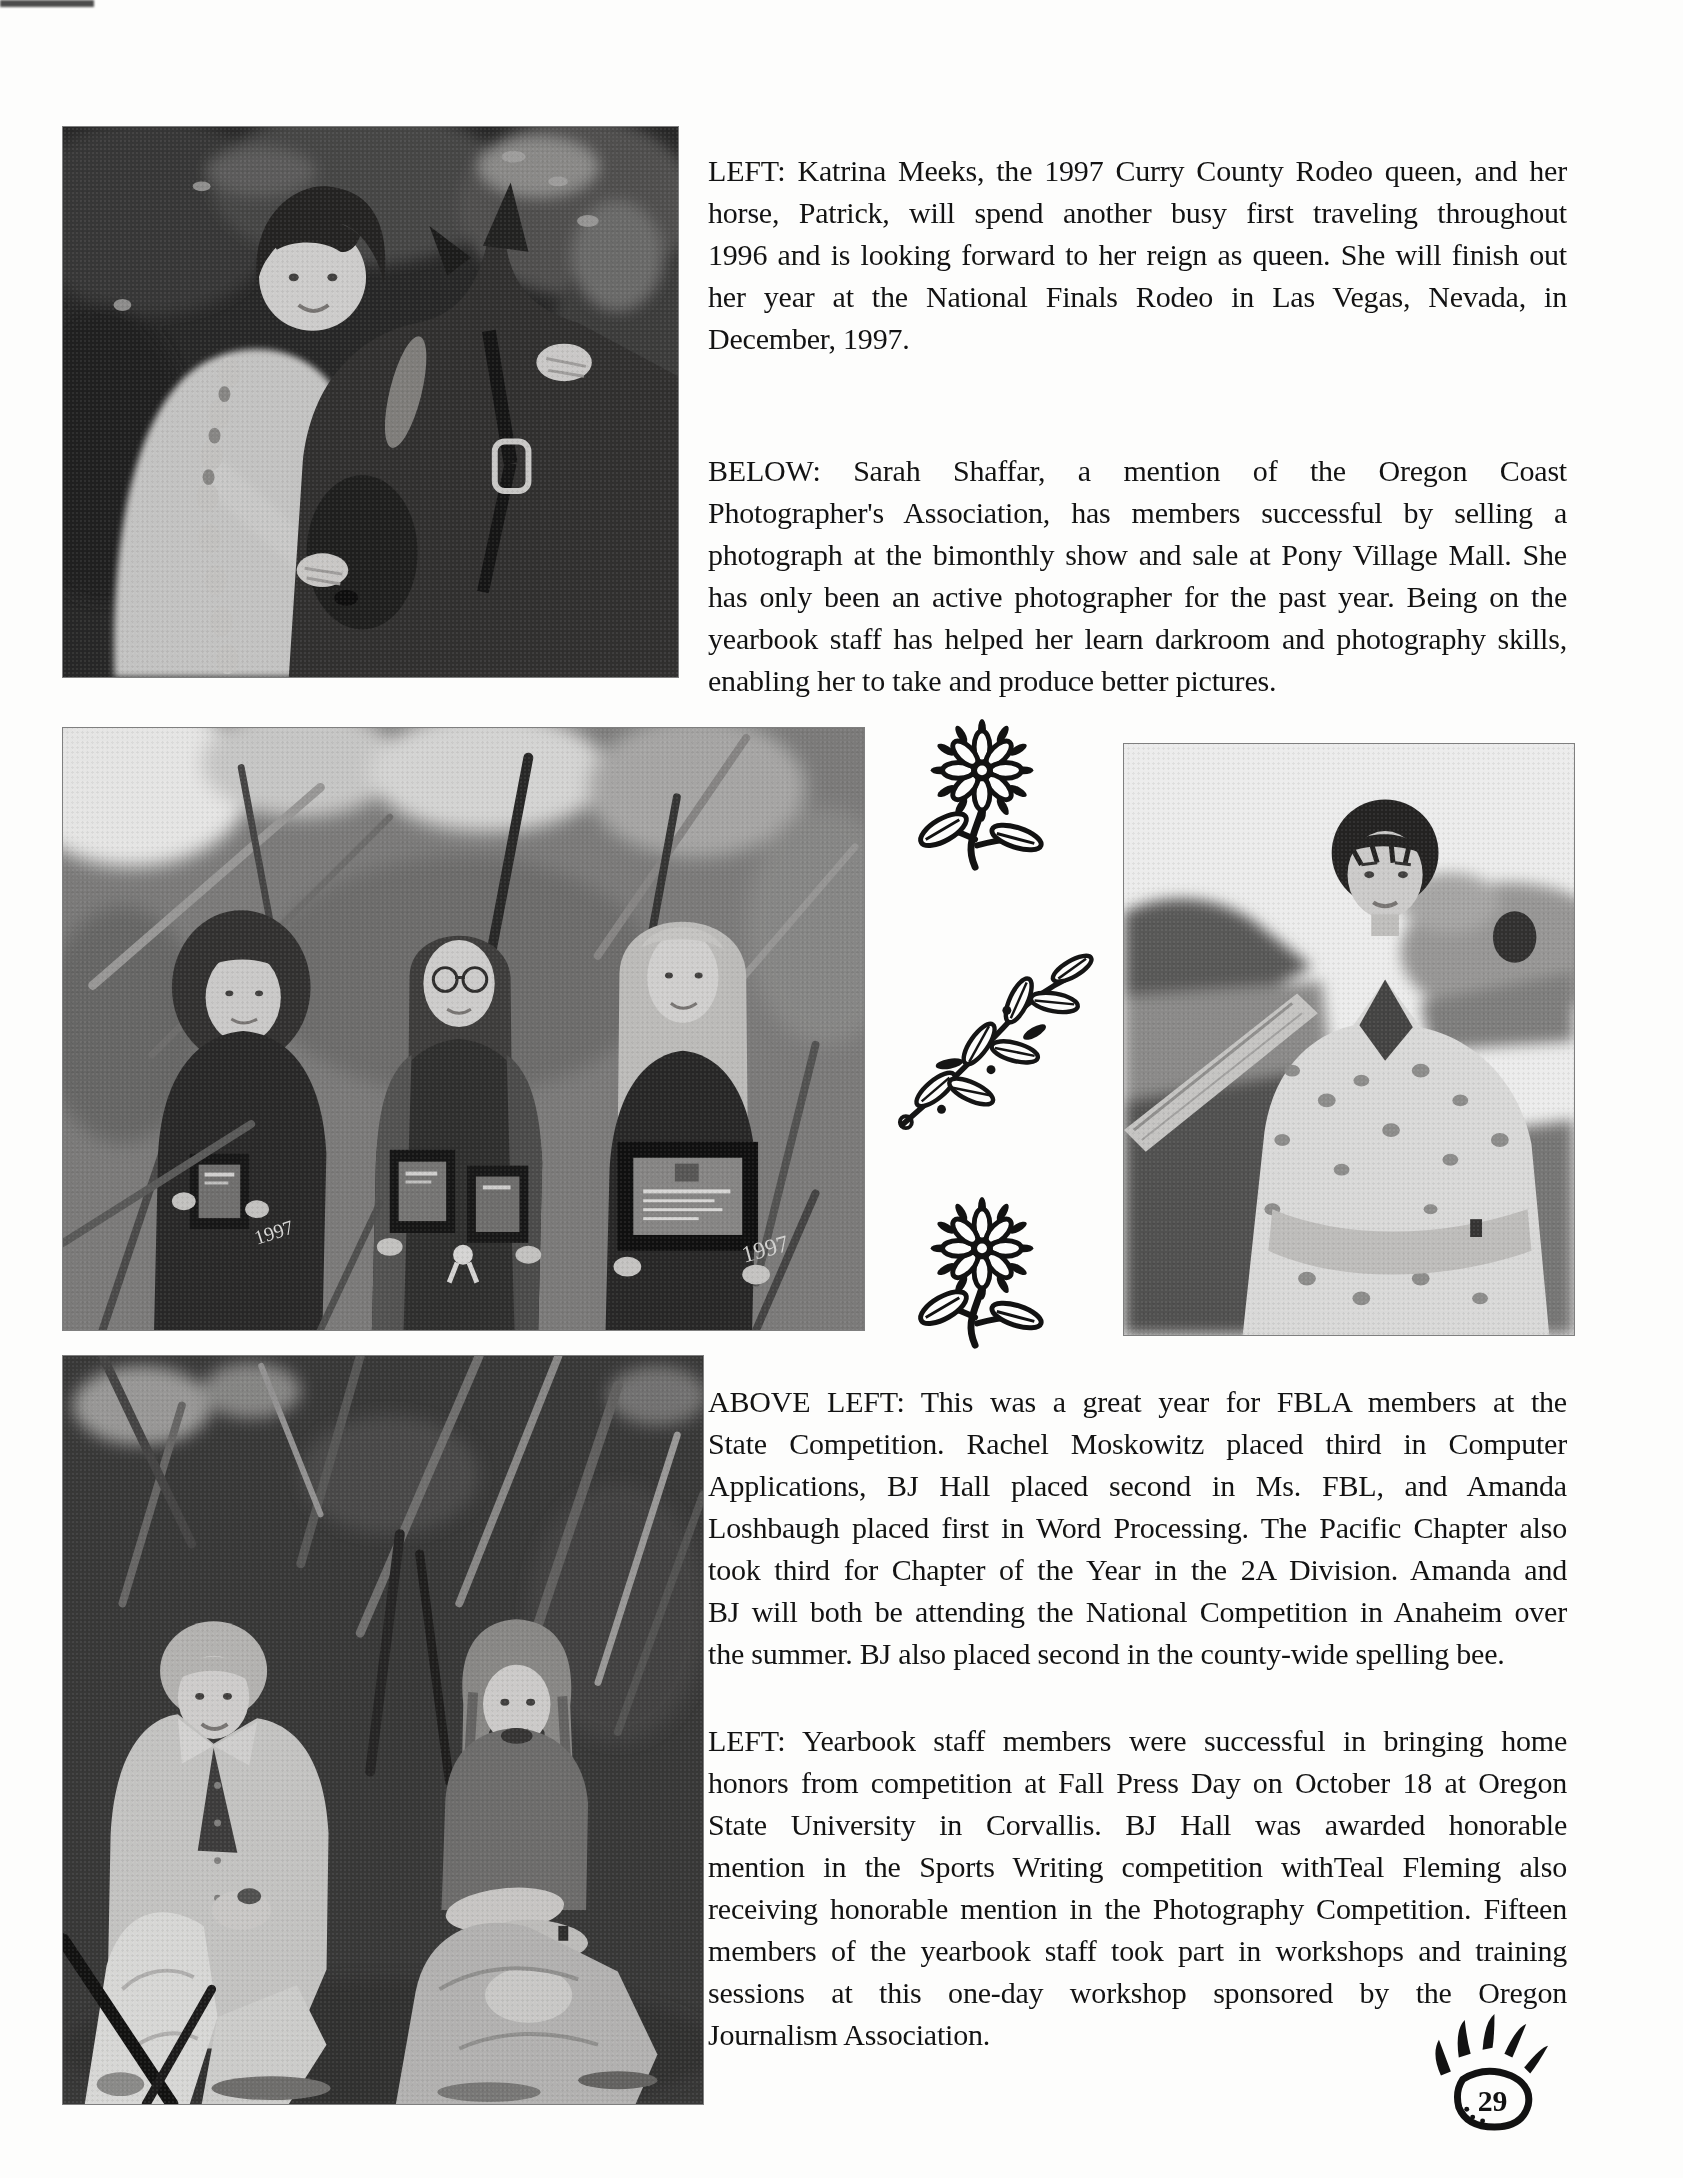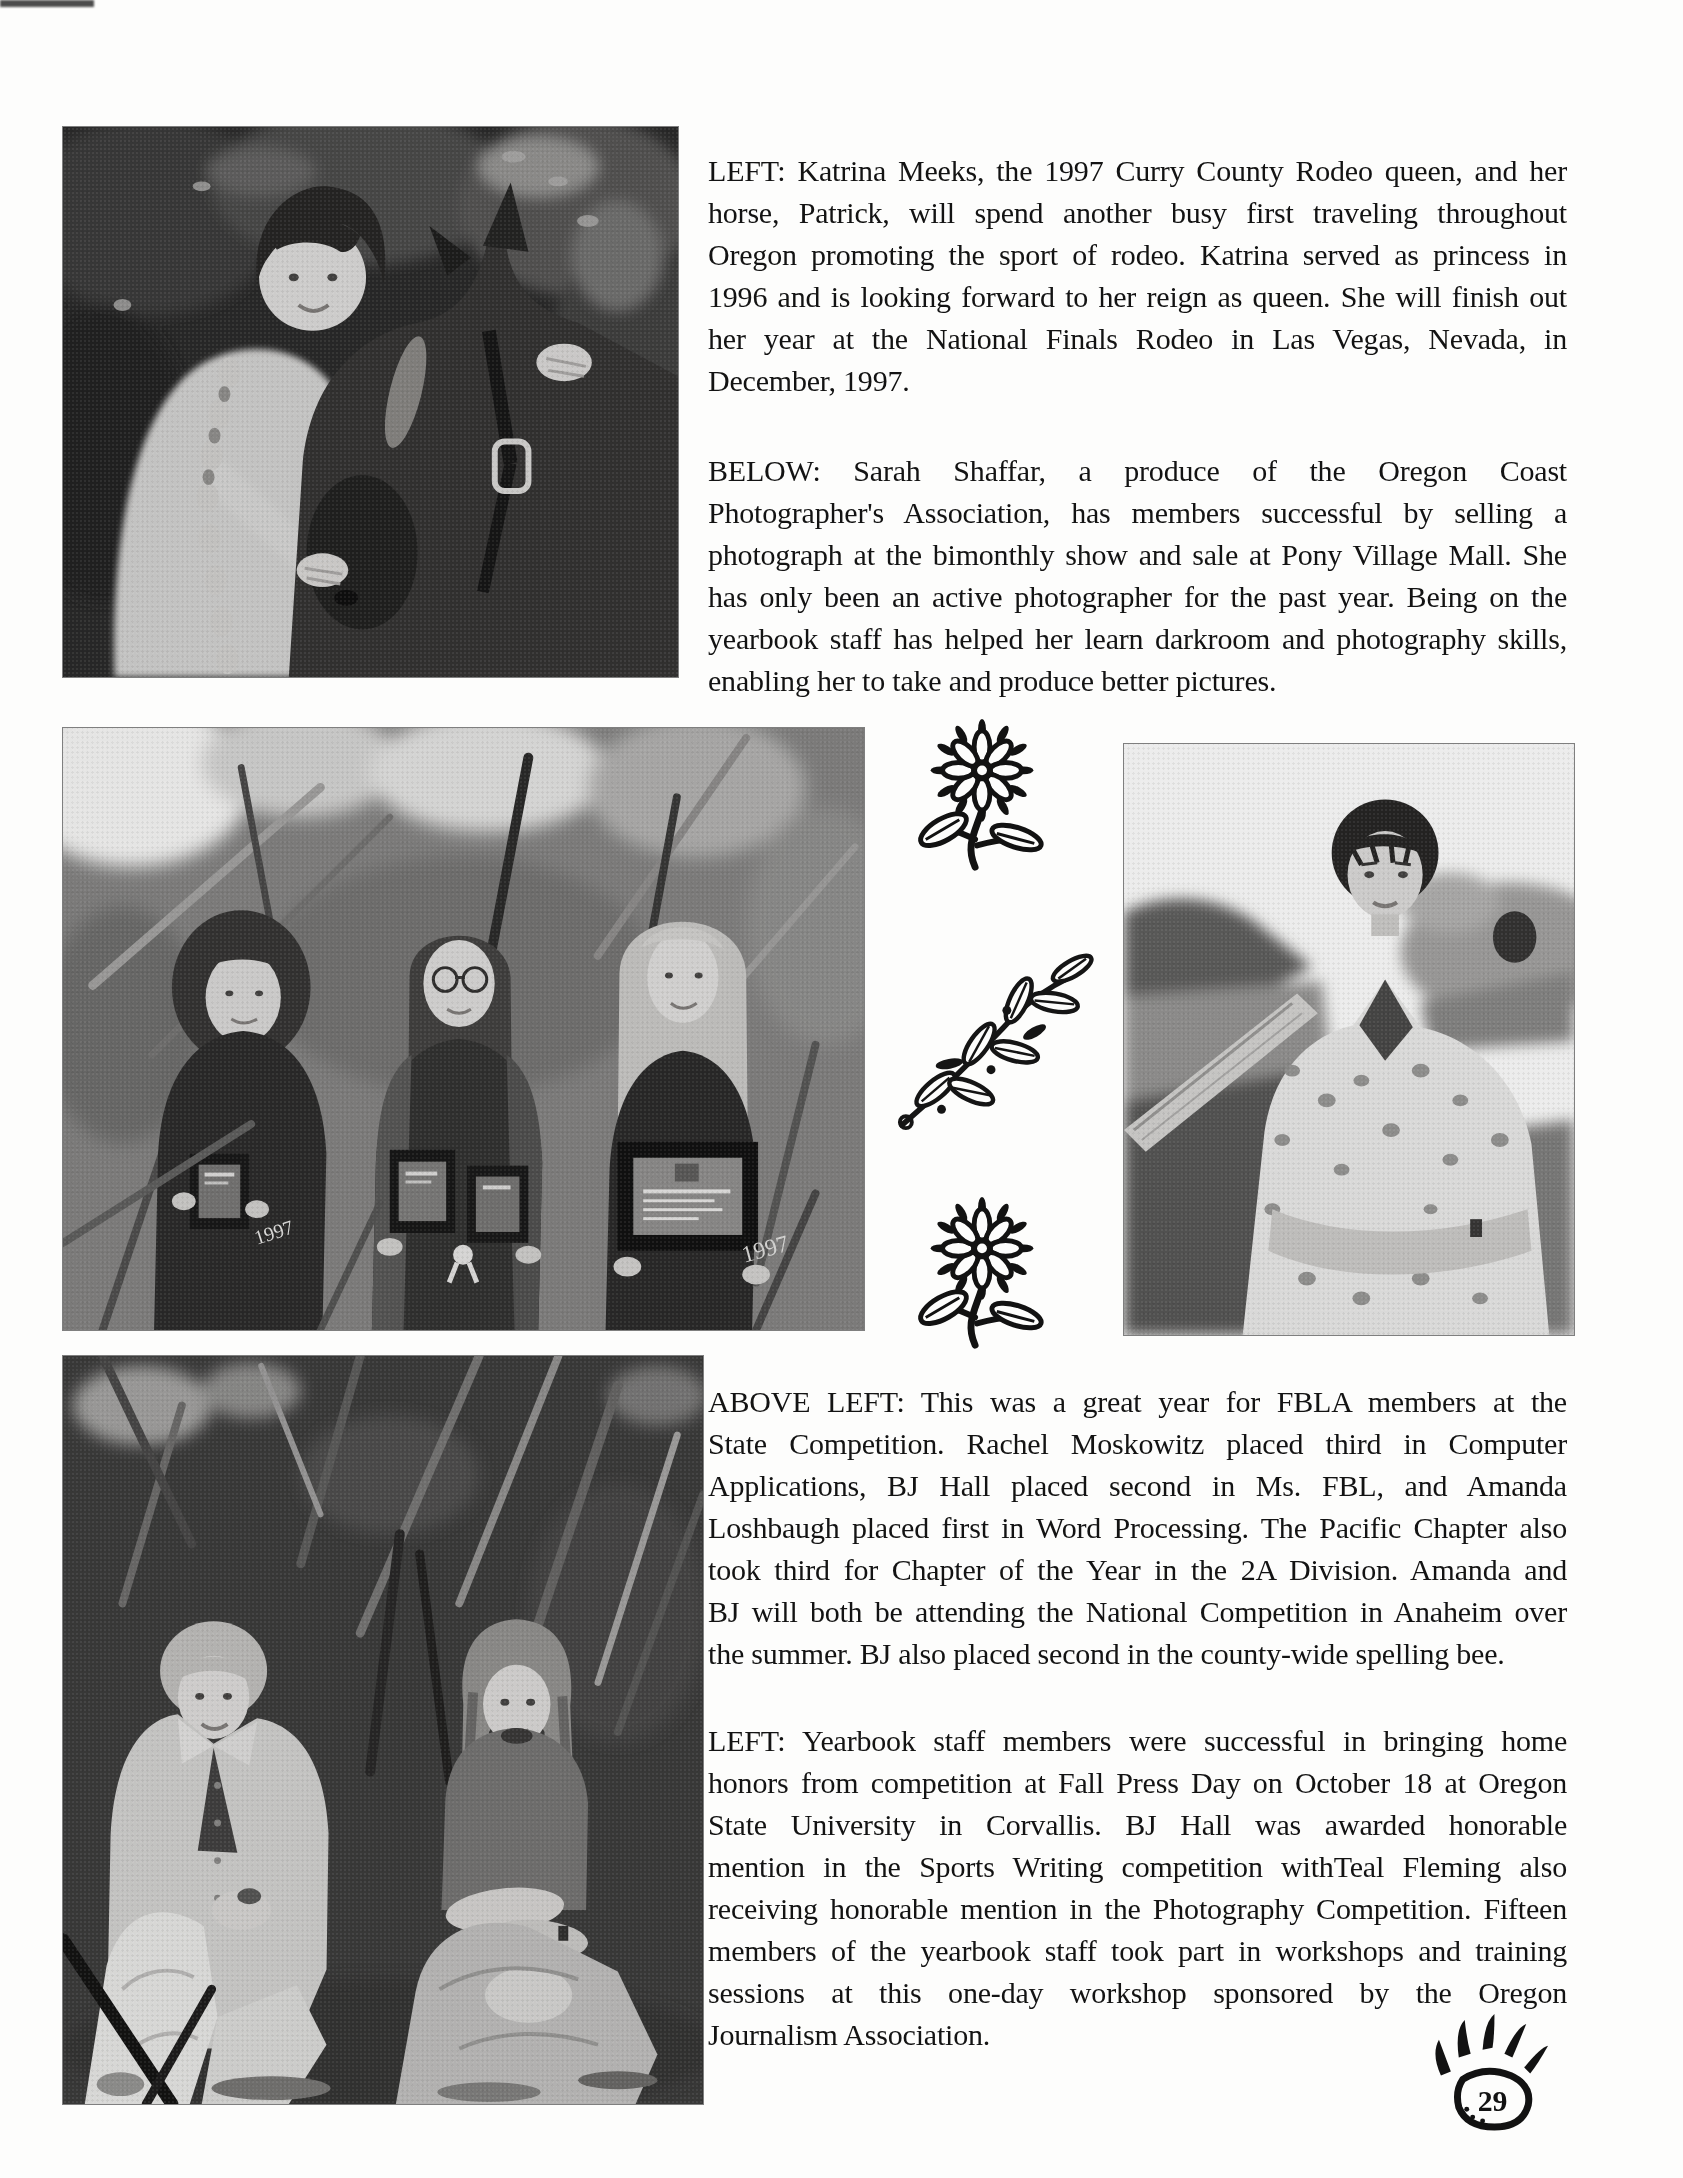--- a/index.html
+++ b/index.html
@@ -107,28 +107,27 @@
   <ellipse cx="262" cy="448" rx="26" ry="17" fill="#cfc5b6"></ellipse>
   <path d="M244,446 L282,452 M246,456 L280,462" stroke="#a8998a" stroke-width="3"></path>
   <ellipse cx="506" cy="238" rx="28" ry="19" fill="#d0c6b7"></ellipse>
   <path d="M488,234 L528,242 M490,246 L526,252" stroke="#a8998a" stroke-width="3"></path>
 </svg>
 </div>
 
 <div class="caption" style="top:150px;">
     <div class="tline">LEFT:  Katrina Meeks, the 1997 Curry County Rodeo queen, and her</div>
     <div class="tline">horse, Patrick, will spend another busy  first traveling throughout</div>
-    <div class="tline">Oregon promoting the sport of rodeo.  Katrina served as princess in</div>
     <div class="tline">1996 and is looking forward to her reign as queen.  She will finish out</div>
     <div class="tline">her year at the National Finals Rodeo in Las Vegas, Nevada, in</div>
     <div class="tline last">December, 1997.</div>
   </div>
 
 <div class="caption" style="top:450px;">
-    <div class="tline">BELOW:  Sarah Shaffar, a produce of the Oregon Coast</div>
+    <div class="tline">BELOW:  Sarah Shaffar, a mention of the Oregon Coast</div>
     <div class="tline">Photographer's Association, has members successful by selling a</div>
     <div class="tline">photograph at the bimonthly show and sale at Pony Village Mall.  She</div>
     <div class="tline">has only been an active photographer for the past year.  Being on the</div>
     <div class="tline">yearbook staff has helped her learn darkroom and photography skills,</div>
     <div class="tline last">enabling her to take and produce better pictures.</div>
   </div>
 
 <div class="photo" style="left:63px;top:728px;width:801px;height:602px;">
 <svg viewBox="0 0 809 608" preserveAspectRatio="none">
   <defs>

